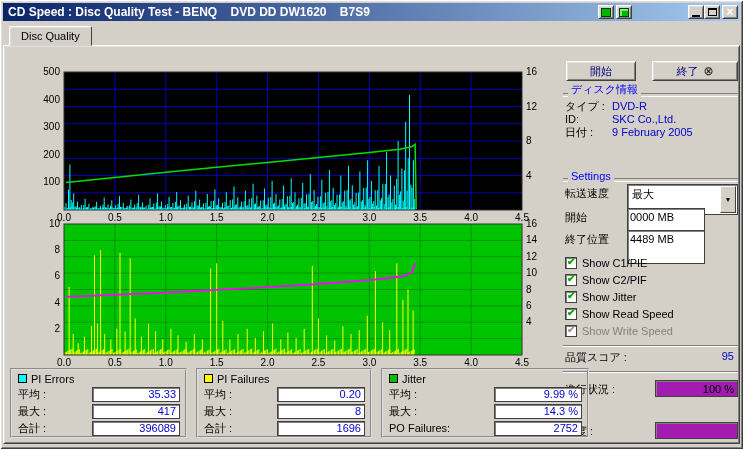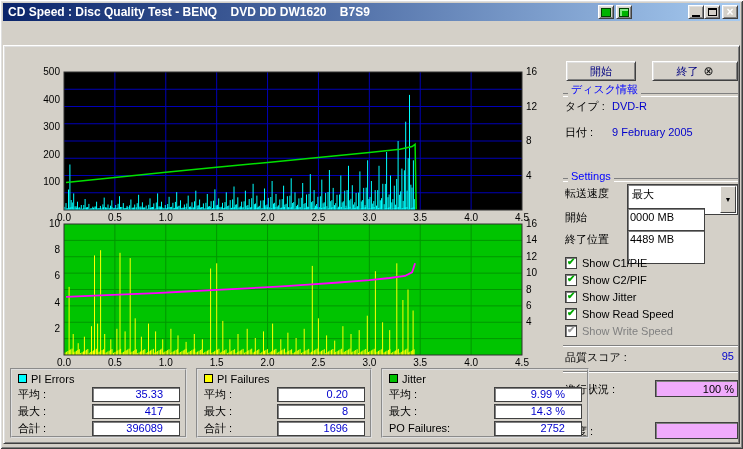--- a/index.html
+++ b/index.html
@@ -48,29 +48,29 @@
   .f-end{left:64px;top:60px;width:78px}
   .cbrow{position:absolute;left:2px;height:14px;display:flex;align-items:center;gap:5px}
   .cb{width:12px;height:12px;background:#fff;border:1px solid #404040;box-shadow:inset 1px 1px 0 #808080;position:relative;flex:none}
   .check{position:absolute;left:1px;top:-2px;font-size:10px;font-weight:bold;color:#00a800;line-height:12px}
   .cb.dis .check{color:#9a9a9a}
   .cblabel.dis{color:#808080}
   .etch{position:absolute;left:563px;width:175px;height:2px;border-top:1px solid #808080;border-bottom:1px solid #fff;z-index:2}
   .qrow{position:absolute;left:565px;top:350px;width:171px;height:14px;z-index:2}
   .qval{position:absolute;right:2px;color:#0000cc}
   .strow{position:absolute;left:565px;width:173px;height:17px;z-index:2;line-height:15px}
-  .stfield{position:absolute;left:90px;top:-2px;width:83px;height:17px;background:#f0abfc;border:1px solid #404040;box-shadow:inset 1px 1px 0 #808080;
+  .stfield{position:absolute;left:90px;top:-2px;width:83px;height:17px;background:#a21caf;border:1px solid #404040;box-shadow:inset 1px 1px 0 #808080;
        text-align:right;padding:1px 3px;line-height:14px;color:#000}
   .statbox{position:absolute;top:368px;height:70px;border:2px groove #dfdfdf;z-index:2}
   .sb1{left:10px;width:177px}.sb2{left:196px;width:176px}.sb3{left:381px;width:208px}
   .sbtitle{position:absolute;left:6px;top:2px;display:flex;align-items:center;gap:4px;height:13px}
   .swatch{width:9px;height:9px;border:1px solid #000;flex:none}
   .sbrow{position:absolute;left:6px;right:5px;height:15px;line-height:15px}
   .sbval{position:absolute;right:0;top:0;width:88px;height:15px;background:#fff;border:1px solid #404040;box-shadow:inset 1px 1px 0 #808080;
-       text-align:right;padding-right:16px;color:#0000cc;line-height:13px}
+       text-align:right;padding-right:3px;color:#0000cc;line-height:13px}
 </style>
 </head>
 <body>
 
 <div class="win">
 
   <div class="titlebar">
     <span class="title-text">CD Speed : Disc Quality Test - BENQ    DVD DD DW1620    B7S9</span>
     <span class="tbtn g1">
         <span class="gsq"></span>
@@ -82,20 +82,23 @@
         <span class="minbar"></span>
       </span>
     <span class="tbtn max">
         <span class="maxbox"></span>
       </span>
     <span class="tbtn cls">
         <span class="xgl">×</span>
       </span>
   </div>
 
+  <div class="tab">
+    <span>Disc Quality</span>
+  </div>
   <div class="panel"></div>
 
   <svg id="chart-svg" width="558" height="320">
       <rect x="62" y="17" width="458" height="138" fill="#000000"></rect>
       <path d="M112.88888888888889 17L112.88888888888889 155M163.77777777777777 17L163.77777777777777 155M214.66666666666666 17L214.66666666666666 155M265.55555555555554 17L265.55555555555554 155M316.44444444444446 17L316.44444444444446 155M367.3333333333333 17L367.3333333333333 155M418.22222222222223 17L418.22222222222223 155M469.1111111111111 17L469.1111111111111 155M62 34.25L520 34.25M62 51.5L520 51.5M62 68.75L520 68.75M62 86L520 86M62 103.25L520 103.25M62 120.5L520 120.5M62 137.75L520 137.75" stroke="#0000b6" fill="none"></path>
       <path d="M63.0 155L63.0 153.8M64.4 155L64.4 153.5M65.9 155L65.9 153.1M67.3 155L67.3 152.7M68.7 155L68.7 152.3M70.1 155L70.1 151.9M71.6 155L71.6 153.7M73.0 155L73.0 153.4M74.4 155L74.4 153.0M75.8 155L75.8 152.6M77.3 155L77.3 152.2M78.7 155L78.7 154.0M80.1 155L80.1 153.6M81.5 155L81.5 153.3M83.0 155L83.0 152.9M84.4 155L84.4 152.5M85.8 155L85.8 152.1M87.2 155L87.2 153.9M88.7 155L88.7 153.5M90.1 155L90.1 153.2M91.5 155L91.5 152.8M92.9 155L92.9 152.4M94.4 155L94.4 152.0M95.8 155L95.8 153.8M97.2 155L97.2 153.4M98.6 155L98.6 153.0M100.1 155L100.1 152.7M101.5 155L101.5 152.3M102.9 155L102.9 154.1M104.3 155L104.3 153.7M105.8 155L105.8 153.3M107.2 155L107.2 152.9M108.6 155L108.6 152.6M110.0 155L110.0 152.2M111.5 155L111.5 154.0M112.9 155L112.9 153.6M114.3 155L114.3 153.2M115.7 155L115.7 152.8M117.2 155L117.2 152.5M118.6 155L118.6 152.1M120.0 155L120.0 153.9M121.4 155L121.4 153.5M122.9 155L122.9 153.1M124.3 155L124.3 152.7M125.7 155L125.7 152.4M127.1 155L127.1 152.0M128.6 155L128.6 153.8M130.0 155L130.0 153.4M131.4 155L131.4 153.0M132.8 155L132.8 152.6M134.3 155L134.3 152.3M135.7 155L135.7 154.1M137.1 155L137.1 153.7M138.5 155L138.5 153.3M140.0 155L140.0 152.9M141.4 155L141.4 152.5M142.8 155L142.8 152.2M144.2 155L144.2 154.0M145.7 155L145.7 153.6M147.1 155L147.1 153.2M148.5 155L148.5 152.8M149.9 155L149.9 152.4M151.4 155L151.4 152.1M152.8 155L152.8 153.9M154.2 155L154.2 153.5M155.6 155L155.6 153.1M157.1 155L157.1 152.7M158.5 155L158.5 152.3M159.9 155L159.9 152.0M161.3 155L161.3 153.8M162.8 155L162.8 153.4M164.2 155L164.2 153.0M165.6 155L165.6 152.6M167.0 155L167.0 152.2M168.5 155L168.5 154.1M169.9 155L169.9 153.7M171.3 155L171.3 153.3M172.7 155L172.7 152.9M174.2 155L174.2 152.5M175.6 155L175.6 152.1M177.0 155L177.0 154.0M178.4 155L178.4 153.6M179.9 155L179.9 153.2M181.3 155L181.3 152.8M182.7 155L182.7 152.4M184.1 155L184.1 152.0M185.6 155L185.6 153.9M187.0 155L187.0 153.5M188.4 155L188.4 153.1M189.8 155L189.8 152.7M191.3 155L191.3 152.3M192.7 155L192.7 151.9M194.1 155L194.1 153.8M195.5 155L195.5 153.4M197.0 155L197.0 153.0M198.4 155L198.4 152.6M199.8 155L199.8 152.2M201.2 155L201.2 154.0M202.7 155L202.7 153.6M204.1 155L204.1 153.3M205.5 155L205.5 152.9M206.9 155L206.9 152.5M208.4 155L208.4 152.1M209.8 155L209.8 153.9M211.2 155L211.2 153.5M212.6 155L212.6 153.2M214.1 155L214.1 152.8M215.5 155L215.5 152.4M216.9 155L216.9 152.0M218.3 155L218.3 153.8M219.8 155L219.8 153.4M221.2 155L221.2 153.1M222.6 155L222.6 152.7M224.0 155L224.0 152.3M225.5 155L225.5 154.1M226.9 155L226.9 153.7M228.3 155L228.3 153.3M229.7 155L229.7 153.0M231.2 155L231.2 152.6M232.6 155L232.6 152.2M234.0 155L234.0 154.0M235.4 155L235.4 153.6M236.9 155L236.9 153.2M238.3 155L238.3 152.9M239.7 155L239.7 152.5M241.1 155L241.1 152.1M242.6 155L242.6 153.9M244.0 155L244.0 153.5M245.4 155L245.4 153.1M246.8 155L246.8 152.8M248.3 155L248.3 152.4M249.7 155L249.7 152.0M251.1 155L251.1 153.8M252.5 155L252.5 153.4M254.0 155L254.0 153.0M255.4 155L255.4 152.7M256.8 155L256.8 152.3M258.2 155L258.2 154.1M259.7 155L259.7 153.7M261.1 155L261.1 153.3M262.5 155L262.5 152.9M263.9 155L263.9 152.5M265.4 155L265.4 152.2M266.8 155L266.8 154.0M268.2 155L268.2 153.6M269.6 155L269.6 153.2M271.1 155L271.1 152.8M272.5 155L272.5 152.4M273.9 155L273.9 152.1M275.3 155L275.3 153.9M276.8 155L276.8 153.5M278.2 155L278.2 153.1M279.6 155L279.6 152.7M281.0 155L281.0 152.3M282.5 155L282.5 152.0M283.9 155L283.9 153.8M285.3 155L285.3 153.4M286.7 155L286.7 153.0M288.2 155L288.2 152.6M289.6 155L289.6 152.2M291.0 155L291.0 154.1M292.4 155L292.4 153.7M293.8 155L293.8 153.3M295.3 155L295.3 152.9M296.7 155L296.7 152.5M298.1 155L298.1 152.1M299.5 155L299.5 154.0M301.0 155L301.0 153.6M302.4 155L302.4 153.2M303.8 155L303.8 152.8M305.2 155L305.2 152.4M306.7 155L306.7 152.0M308.1 155L308.1 153.9M309.5 155L309.5 153.5M310.9 155L310.9 153.1M312.4 155L312.4 152.7M313.8 155L313.8 152.3M315.2 155L315.2 151.9M316.6 155L316.6 153.8M318.1 155L318.1 153.4M319.5 155L319.5 153.0M320.9 155L320.9 152.6M322.3 155L322.3 152.2M323.8 155L323.8 154.0M325.2 155L325.2 153.7M326.6 155L326.6 153.3M328.0 155L328.0 152.9M329.5 155L329.5 152.5M330.9 155L330.9 152.1M332.3 155L332.3 153.9M333.7 155L333.7 153.6M335.2 155L335.2 153.2M336.6 155L336.6 152.8M338.0 155L338.0 152.4M339.4 155L339.4 152.0M340.9 155L340.9 153.8M342.3 155L342.3 153.5M343.7 155L343.7 153.1M345.1 155L345.1 152.7M346.6 155L346.6 152.3M348.0 155L348.0 151.9M349.4 155L349.4 153.7M350.8 155L350.8 153.4M352.3 155L352.3 153.0M353.7 155L353.7 152.6M355.1 155L355.1 152.2M356.5 155L356.5 154.0M358.0 155L358.0 153.6M359.4 155L359.4 153.3M360.8 155L360.8 152.9M362.2 155L362.2 152.5M363.7 155L363.7 152.1M365.1 155L365.1 153.9M366.5 155L366.5 153.5M367.9 155L367.9 153.1M369.4 155L369.4 152.8M370.8 155L370.8 152.4M372.2 155L372.2 152.0M373.6 155L373.6 153.8M375.1 155L375.1 153.4M376.5 155L376.5 153.0M377.9 155L377.9 152.7M379.3 155L379.3 152.3M380.8 155L380.8 154.1M382.2 155L382.2 153.7M383.6 155L383.6 153.3M385.0 155L385.0 152.9M386.5 155L386.5 152.6M387.9 155L387.9 152.2M389.3 155L389.3 154.0M390.7 155L390.7 153.6M392.2 155L392.2 153.2M393.6 155L393.6 152.8M395.0 155L395.0 152.5M396.4 155L396.4 152.1M397.9 155L397.9 153.9M399.3 155L399.3 153.5M400.7 155L400.7 153.1M402.1 155L402.1 152.7M403.6 155L403.6 152.4M405.0 155L405.0 152.0M406.4 155L406.4 153.8M407.8 155L407.8 153.4M409.3 155L409.3 153.0M410.7 155L410.7 152.6M412.1 155L412.1 152.3M64.0 155L64.0 148.1M62.7 155L62.7 151.9M65.4 155L65.4 153.5M67.9 155L67.9 109.5M66.5 155L66.5 134.5M69.2 155L69.2 145.0M71.7 155L71.7 138.4M70.3 155L70.3 147.5M73.0 155L73.0 151.4M75.5 155L75.5 146.7M74.1 155L74.1 151.3M76.8 155L76.8 153.2M79.3 155L79.3 150.0M78.0 155L78.0 152.8M80.6 155L80.6 153.9M83.1 155L83.1 144.0M81.8 155L81.8 150.0M84.5 155L84.5 152.6M86.9 155L86.9 148.9M85.6 155L85.6 152.3M88.3 155L88.3 153.7M90.8 155L90.8 151.7M89.4 155L89.4 153.5M92.1 155L92.1 154.3M94.6 155L94.6 146.7M93.2 155L93.2 151.3M95.9 155L95.9 153.2M98.4 155L98.4 150.9M97.0 155L97.0 153.1M99.7 155L99.7 154.1M102.2 155L102.2 142.6M100.9 155L100.9 149.4M103.5 155L103.5 152.3M106.0 155L106.0 149.5M104.7 155L104.7 152.5M107.4 155L107.4 153.8M109.8 155L109.8 145.3M108.5 155L108.5 150.7M111.2 155L111.2 152.9M113.7 155L113.7 150.0M112.3 155L112.3 152.8M115.0 155L115.0 153.9M117.5 155L117.5 141.2M116.1 155L116.1 148.8M118.8 155L118.8 152.0M121.3 155L121.3 148.1M119.9 155L119.9 151.9M122.6 155L122.6 153.5M125.1 155L125.1 150.9M123.8 155L123.8 153.1M126.4 155L126.4 154.1M128.9 155L128.9 144.5M127.6 155L127.6 150.3M130.3 155L130.3 152.7M132.7 155L132.7 149.5M131.4 155L131.4 152.5M134.1 155L134.1 153.8M136.6 155L136.6 139.8M135.2 155L135.2 148.2M137.9 155L137.9 151.7M140.4 155L140.4 147.3M139.0 155L139.0 151.5M141.7 155L141.7 153.3M144.2 155L144.2 150.6M142.8 155L142.8 153.0M145.5 155L145.5 154.0M148.0 155L148.0 143.4M146.7 155L146.7 149.8M149.3 155L149.3 152.4M151.8 155L151.8 148.4M150.5 155L150.5 152.0M153.2 155L153.2 153.5M155.6 155L155.6 138.4M154.3 155L154.3 147.5M157.0 155L157.0 151.4M159.5 155L159.5 146.7M158.1 155L158.1 151.3M160.8 155L160.8 153.2M163.3 155L163.3 150.0M161.9 155L161.9 152.8M164.6 155L164.6 153.9M167.1 155L167.1 141.8M165.7 155L165.7 149.0M168.4 155L168.4 152.1M170.9 155L170.9 147.8M169.6 155L169.6 151.8M172.2 155L172.2 153.4M174.7 155L174.7 137.1M173.4 155L173.4 146.9M176.1 155L176.1 151.1M178.5 155L178.5 145.3M177.2 155L177.2 150.7M179.9 155L179.9 152.9M182.4 155L182.4 149.5M181.0 155L181.0 152.5M183.7 155L183.7 153.8M186.2 155L186.2 140.6M184.8 155L184.8 148.5M187.5 155L187.5 151.8M190.0 155L190.0 147.3M188.6 155L188.6 151.5M191.3 155L191.3 153.3M193.8 155L193.8 135.7M192.5 155L192.5 146.3M195.1 155L195.1 150.7M197.6 155L197.6 144.5M196.3 155L196.3 150.3M199.0 155L199.0 152.7M201.4 155L201.4 148.4M200.1 155L200.1 152.0M202.8 155L202.8 153.5M205.3 155L205.3 139.0M203.9 155L203.9 147.8M206.6 155L206.6 151.5M209.1 155L209.1 146.2M207.7 155L207.7 151.0M210.4 155L210.4 153.1M212.9 155L212.9 134.3M211.5 155L211.5 145.7M214.2 155L214.2 150.4M216.7 155L216.7 143.4M215.4 155L215.4 149.8M218.0 155L218.0 152.4M220.5 155L220.5 147.8M219.2 155L219.2 151.8M221.9 155L221.9 153.4M224.3 155L224.3 137.3M223.0 155L223.0 147.1M225.7 155L225.7 151.1M228.2 155L228.2 145.1M226.8 155L226.8 150.5M229.5 155L229.5 152.8M232.0 155L232.0 131.5M230.6 155L230.6 144.4M233.3 155L233.3 149.8M235.8 155L235.8 142.3M234.4 155L234.4 149.3M237.1 155L237.1 152.2M239.6 155L239.6 146.7M238.3 155L238.3 151.3M240.9 155L240.9 153.2M243.4 155L243.4 135.7M242.1 155L242.1 146.3M244.8 155L244.8 150.7M247.2 155L247.2 144.0M245.9 155L245.9 150.0M248.6 155L248.6 152.6M251.1 155L251.1 128.8M249.7 155L249.7 143.2M252.4 155L252.4 149.2M254.9 155L254.9 140.6M253.5 155L253.5 148.5M256.2 155L256.2 151.8M258.7 155L258.7 145.6M257.3 155L257.3 150.8M260.0 155L260.0 152.9M262.5 155L262.5 133.5M261.2 155L261.2 145.3M263.8 155L263.8 150.3M266.3 155L266.3 142.9M265.0 155L265.0 149.5M267.7 155L267.7 152.3M270.1 155L270.1 126.0M268.8 155L268.8 142.0M271.5 155L271.5 148.6M274.0 155L274.0 139.0M272.6 155L272.6 147.8M275.3 155L275.3 151.5M277.8 155L277.8 144.5M276.4 155L276.4 150.3M279.1 155L279.1 152.7M281.6 155L281.6 130.7M280.2 155L280.2 144.1M282.9 155L282.9 149.7M285.4 155L285.4 141.2M284.1 155L284.1 148.8M286.7 155L286.7 152.0M289.2 155L289.2 123.3M287.9 155L287.9 140.7M290.6 155L290.6 148.0M293.0 155L293.0 137.3M291.7 155L291.7 147.1M294.4 155L294.4 151.1M296.9 155L296.9 143.4M295.5 155L295.5 149.8M298.2 155L298.2 152.4M300.7 155L300.7 128.0M299.3 155L299.3 142.8M302.0 155L302.0 149.0M304.5 155L304.5 139.5M303.1 155L303.1 148.0M305.8 155L305.8 151.6M308.3 155L308.3 119.1M307.0 155L307.0 138.9M309.6 155L309.6 147.1M312.1 155L312.1 135.1M310.8 155L310.8 146.1M313.5 155L313.5 150.6M315.9 155L315.9 141.8M314.6 155L314.6 149.0M317.3 155L317.3 152.1M319.8 155L319.8 124.6M318.4 155L318.4 141.3M321.1 155L321.1 148.3M323.6 155L323.6 137.9M322.2 155L322.2 147.3M324.9 155L324.9 151.2M327.4 155L327.4 115.0M326.0 155L326.0 137.0M328.7 155L328.7 146.2M331.2 155L331.2 132.9M329.9 155L329.9 145.1M332.5 155L332.5 150.1M335.0 155L335.0 139.8M333.7 155L333.7 148.2M336.4 155L336.4 151.7M338.8 155L338.8 120.5M337.5 155L337.5 139.5M340.2 155L340.2 147.4M342.7 155L342.7 135.7M341.3 155L341.3 146.3M344.0 155L344.0 150.7M346.5 155L346.5 110.8M345.1 155L345.1 135.1M347.8 155L347.8 145.3M350.3 155L350.3 130.2M348.9 155L348.9 143.8M351.6 155L351.6 149.5M354.1 155L354.1 137.9M352.8 155L352.8 147.3M355.4 155L355.4 151.2M357.9 155L357.9 116.4M356.6 155L356.6 137.6M359.3 155L359.3 146.5M361.7 155L361.7 132.9M360.4 155L360.4 145.1M363.1 155L363.1 150.1M365.6 155L365.6 105.3M364.2 155L364.2 132.6M366.9 155L366.9 144.1M369.4 155L369.4 126.0M368.0 155L368.0 142.0M370.7 155L370.7 148.6M373.2 155L373.2 135.1M371.8 155L371.8 146.1M374.5 155L374.5 150.6M377.0 155L377.0 110.8M375.7 155L375.7 135.1M378.3 155L378.3 145.3M380.8 155L380.8 128.8M379.5 155L379.5 143.2M382.2 155L382.2 149.2M384.6 155L384.6 97.0M383.3 155L383.3 128.9M386.0 155L386.0 142.2M388.5 155L388.5 120.5M387.1 155L387.1 139.5M389.8 155L389.8 147.4M392.3 155L392.3 130.7M390.9 155L390.9 144.1M393.6 155L393.6 149.7M396.1 155L396.1 86.0M394.7 155L394.7 124.0M397.4 155L397.4 139.8M399.9 155L399.9 113.6M398.6 155L398.6 136.4M401.2 155L401.2 145.9M403.7 155L403.7 66.7M402.4 155L402.4 115.3M405.1 155L405.1 135.6M407.5 155L407.5 39.9M406.2 155L406.2 103.2M408.9 155L408.9 129.7M411.4 155L411.4 105.3M410.0 155L410.0 132.6M412.7 155L412.7 144.1" stroke="#00ffff" fill="none"></path>
       <polyline points="64.0,127.4 112.9,122.4 163.8,117.2 214.7,112.2 265.6,107.5 316.4,102.6 367.3,97.6 397.9,94.3 410.1,91.5 413.1,89.3 414.2,154.4" fill="none" stroke="#00e000" stroke-width="1.5"></polyline>
       <rect x="62" y="17" width="458" height="138" fill="none" stroke="#303030"></rect>
       <text x="62" y="166" text-anchor="middle" fill="#000" font-size="10">0.0</text>
       <text x="112.88888888888889" y="166" text-anchor="middle" fill="#000" font-size="10">0.5</text>
@@ -152,20 +155,24 @@
   </button>
 
   <div class="group gi">
     <div class="ghead">
         <span>ディスク情報</span>
       </div>
     <div class="row" style="top:15px">
       <span class="lbl">タイプ :</span>
       <span class="val">DVD-R</span>
     </div>
+    <div class="row" style="top:28px">
+      <span class="lbl">ID:</span>
+      <span class="val">SKC Co.,Ltd.</span>
+    </div>
     <div class="row" style="top:41px">
       <span class="lbl">日付 :</span>
       <span class="val">9 February 2005</span>
     </div>
   </div>
 
   <div class="group gs">
     <div class="ghead">
         <span>Settings</span>
       </div>

